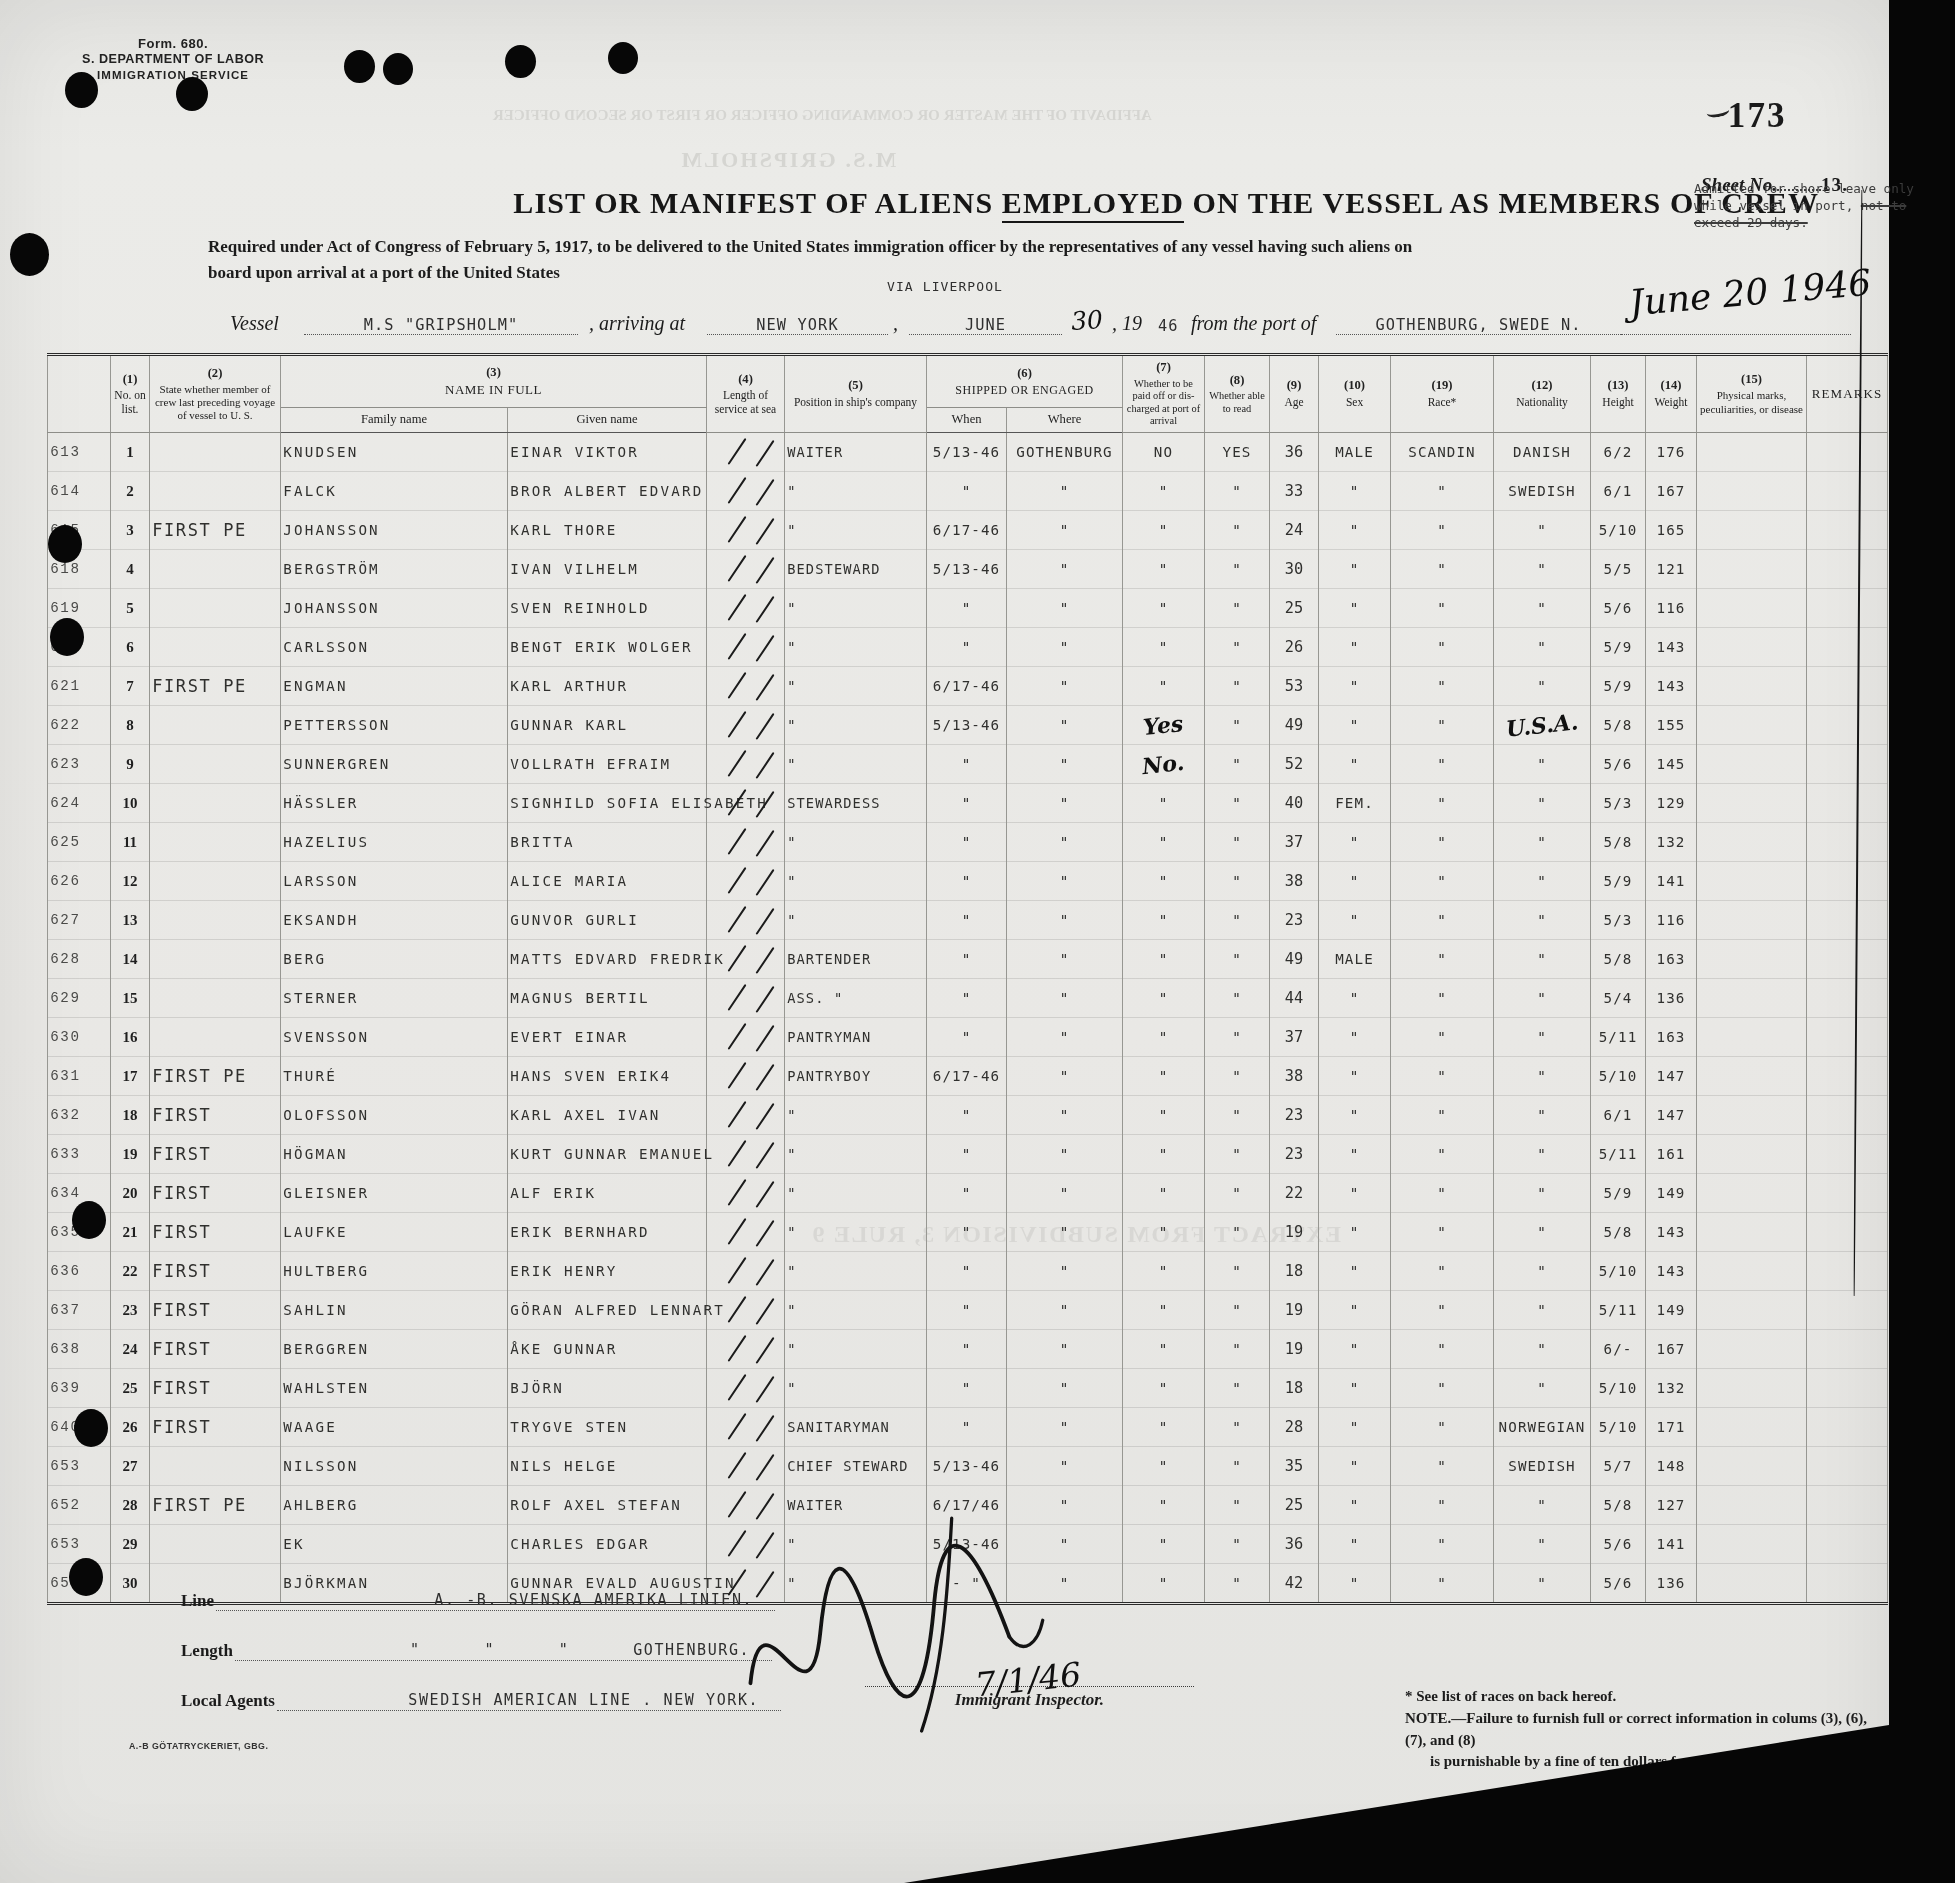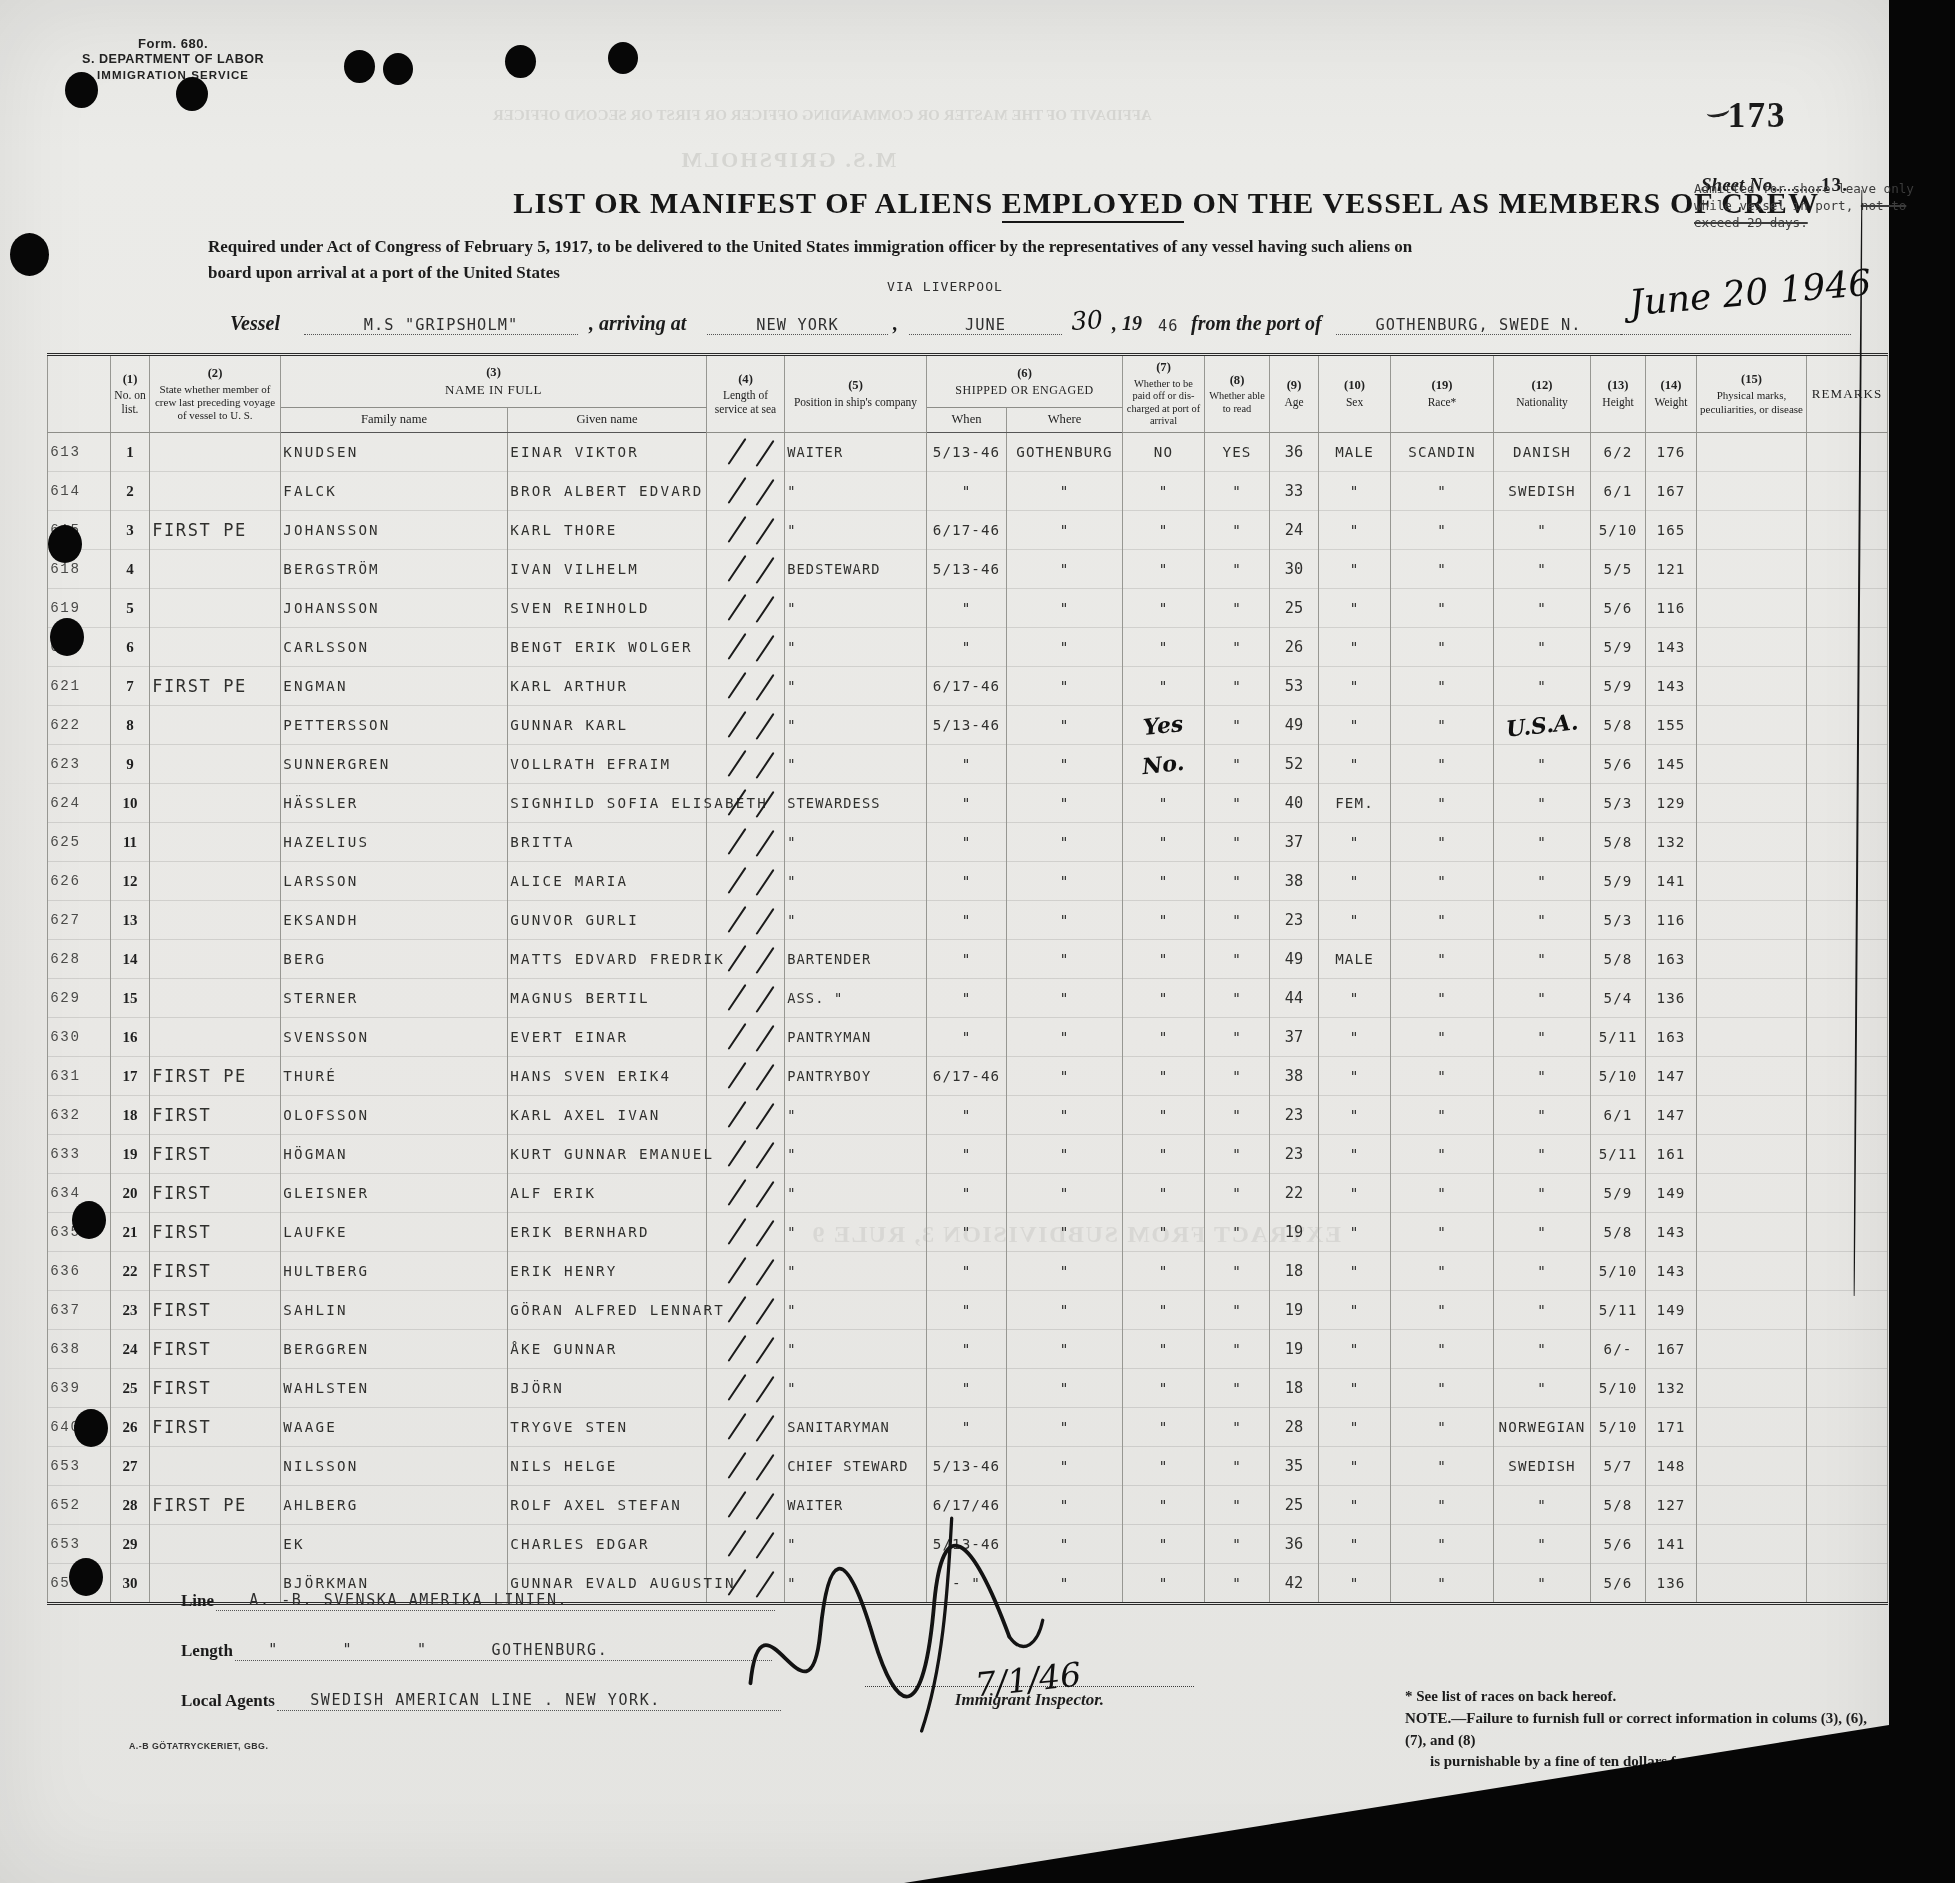--- a/index.html
+++ b/index.html
@@ -26,21 +26,21 @@
   .doc-title{position:absolute;left:274px;top:186px;width:1545px;text-align:right;
              font-size:30px;font-weight:bold;color:#161616;letter-spacing:1.1px;}
   .doc-title .ul{border-bottom:2.7px solid #161616;padding-bottom:2.2px;}
   .subtitle{position:absolute;left:208px;top:234px;width:1643px;
             font-size:17px;font-weight:bold;color:#1c1c1c;line-height:1.55;}
   
   .typed{font-family:"DejaVu Sans Mono", monospace;color:#2f2f2f;letter-spacing:1.1px;}
   .hw{font-family:"DejaVu Serif", serif;font-style:italic;color:#101010;}
   
   .vessel-line{position:absolute;left:0;top:294px;width:1889px;height:44px;}
-  .vessel-line .lbl{font-size:20px;font-weight:bold;font-style:italic;color:#1b1b1b;}
+  .vessel-line .lbl{font-size:20px;font-weight:normal;font-style:italic;color:#1b1b1b;}
   .vl-item{position:absolute;bottom:3.3px;}
   .dotted{border-bottom:1.6px dotted #555;text-align:center;}
   .via{position:absolute;left:887px;top:-15.3px;font-size:13px;}
   .hw-30{font-size:25px;transform:rotate(-4deg);display:inline-block;}
   .hw-date{position:absolute;left:1629px;top:272px;font-size:36px;transform:rotate(-5deg);color:#0d0d0d;}
   
   .manifest{position:absolute;left:47px;top:353px;}
   table{border-collapse:collapse;table-layout:fixed;width:1840px;
         border-top:3.3px double #2a2a2a;border-bottom:3.3px double #2a2a2a;}
   th,td{border-left:0.5px solid #979792;border-right:0.5px solid #979792;padding:0 2.2px;overflow:visible;}
@@ -73,21 +73,21 @@
   .pen-line{position:absolute;left:1857px;top:190px;width:1.6px;height:1106px;background:#161616;
             transform:rotate(0.4deg);border-radius:40%;z-index:6;}
   
   .signature{position:absolute;left:709px;top:1498px;transform:rotate(-9deg);z-index:7;}
   .hw-insp-date{position:absolute;left:975px;top:1660px;font-size:33px;transform:rotate(-6deg);z-index:7;}
   
   .agents-block{position:absolute;left:181px;top:1591px;}
   .agents-row{position:relative;height:50px;}
   .agents-row .flabel{font-size:17px;font-weight:bold;color:#1b1b1b;display:inline-block;vertical-align:bottom;}
   .agents-row .fval{display:inline-block;border-bottom:1.6px dotted #555;font-size:15px;
-                    letter-spacing:1.6px;padding:0 22px 1.1px 33px;vertical-align:bottom;}
+                    letter-spacing:1.6px;padding:0 22px 1.1px 33px;vertical-align:bottom;text-align:right;}
   .insp{position:absolute;left:865px;top:1686px;width:329px;text-align:center;}
   .insp .rule{border-top:1.6px dotted #3a3a3a;margin-bottom:3.3px;}
   .insp .flabel{font-size:17px;font-weight:bold;font-style:italic;color:#1c1c1c;}
   .notes{position:absolute;left:1405px;top:1686px;width:482px;font-size:15px;font-weight:bold;
          color:#1c1c1c;line-height:1.45;}
   .notes .indent{padding-left:25px;}
   .form-ref{position:absolute;left:1402px;top:1765px;width:485px;text-align:right;font-size:13.7px;
             font-weight:bold;color:#1c1c1c;}
   .printer{position:absolute;left:129px;top:1741px;font-size:8.8px;font-weight:bold;
            font-family:"Liberation Sans", sans-serif;color:#333;letter-spacing:0.5px;}

